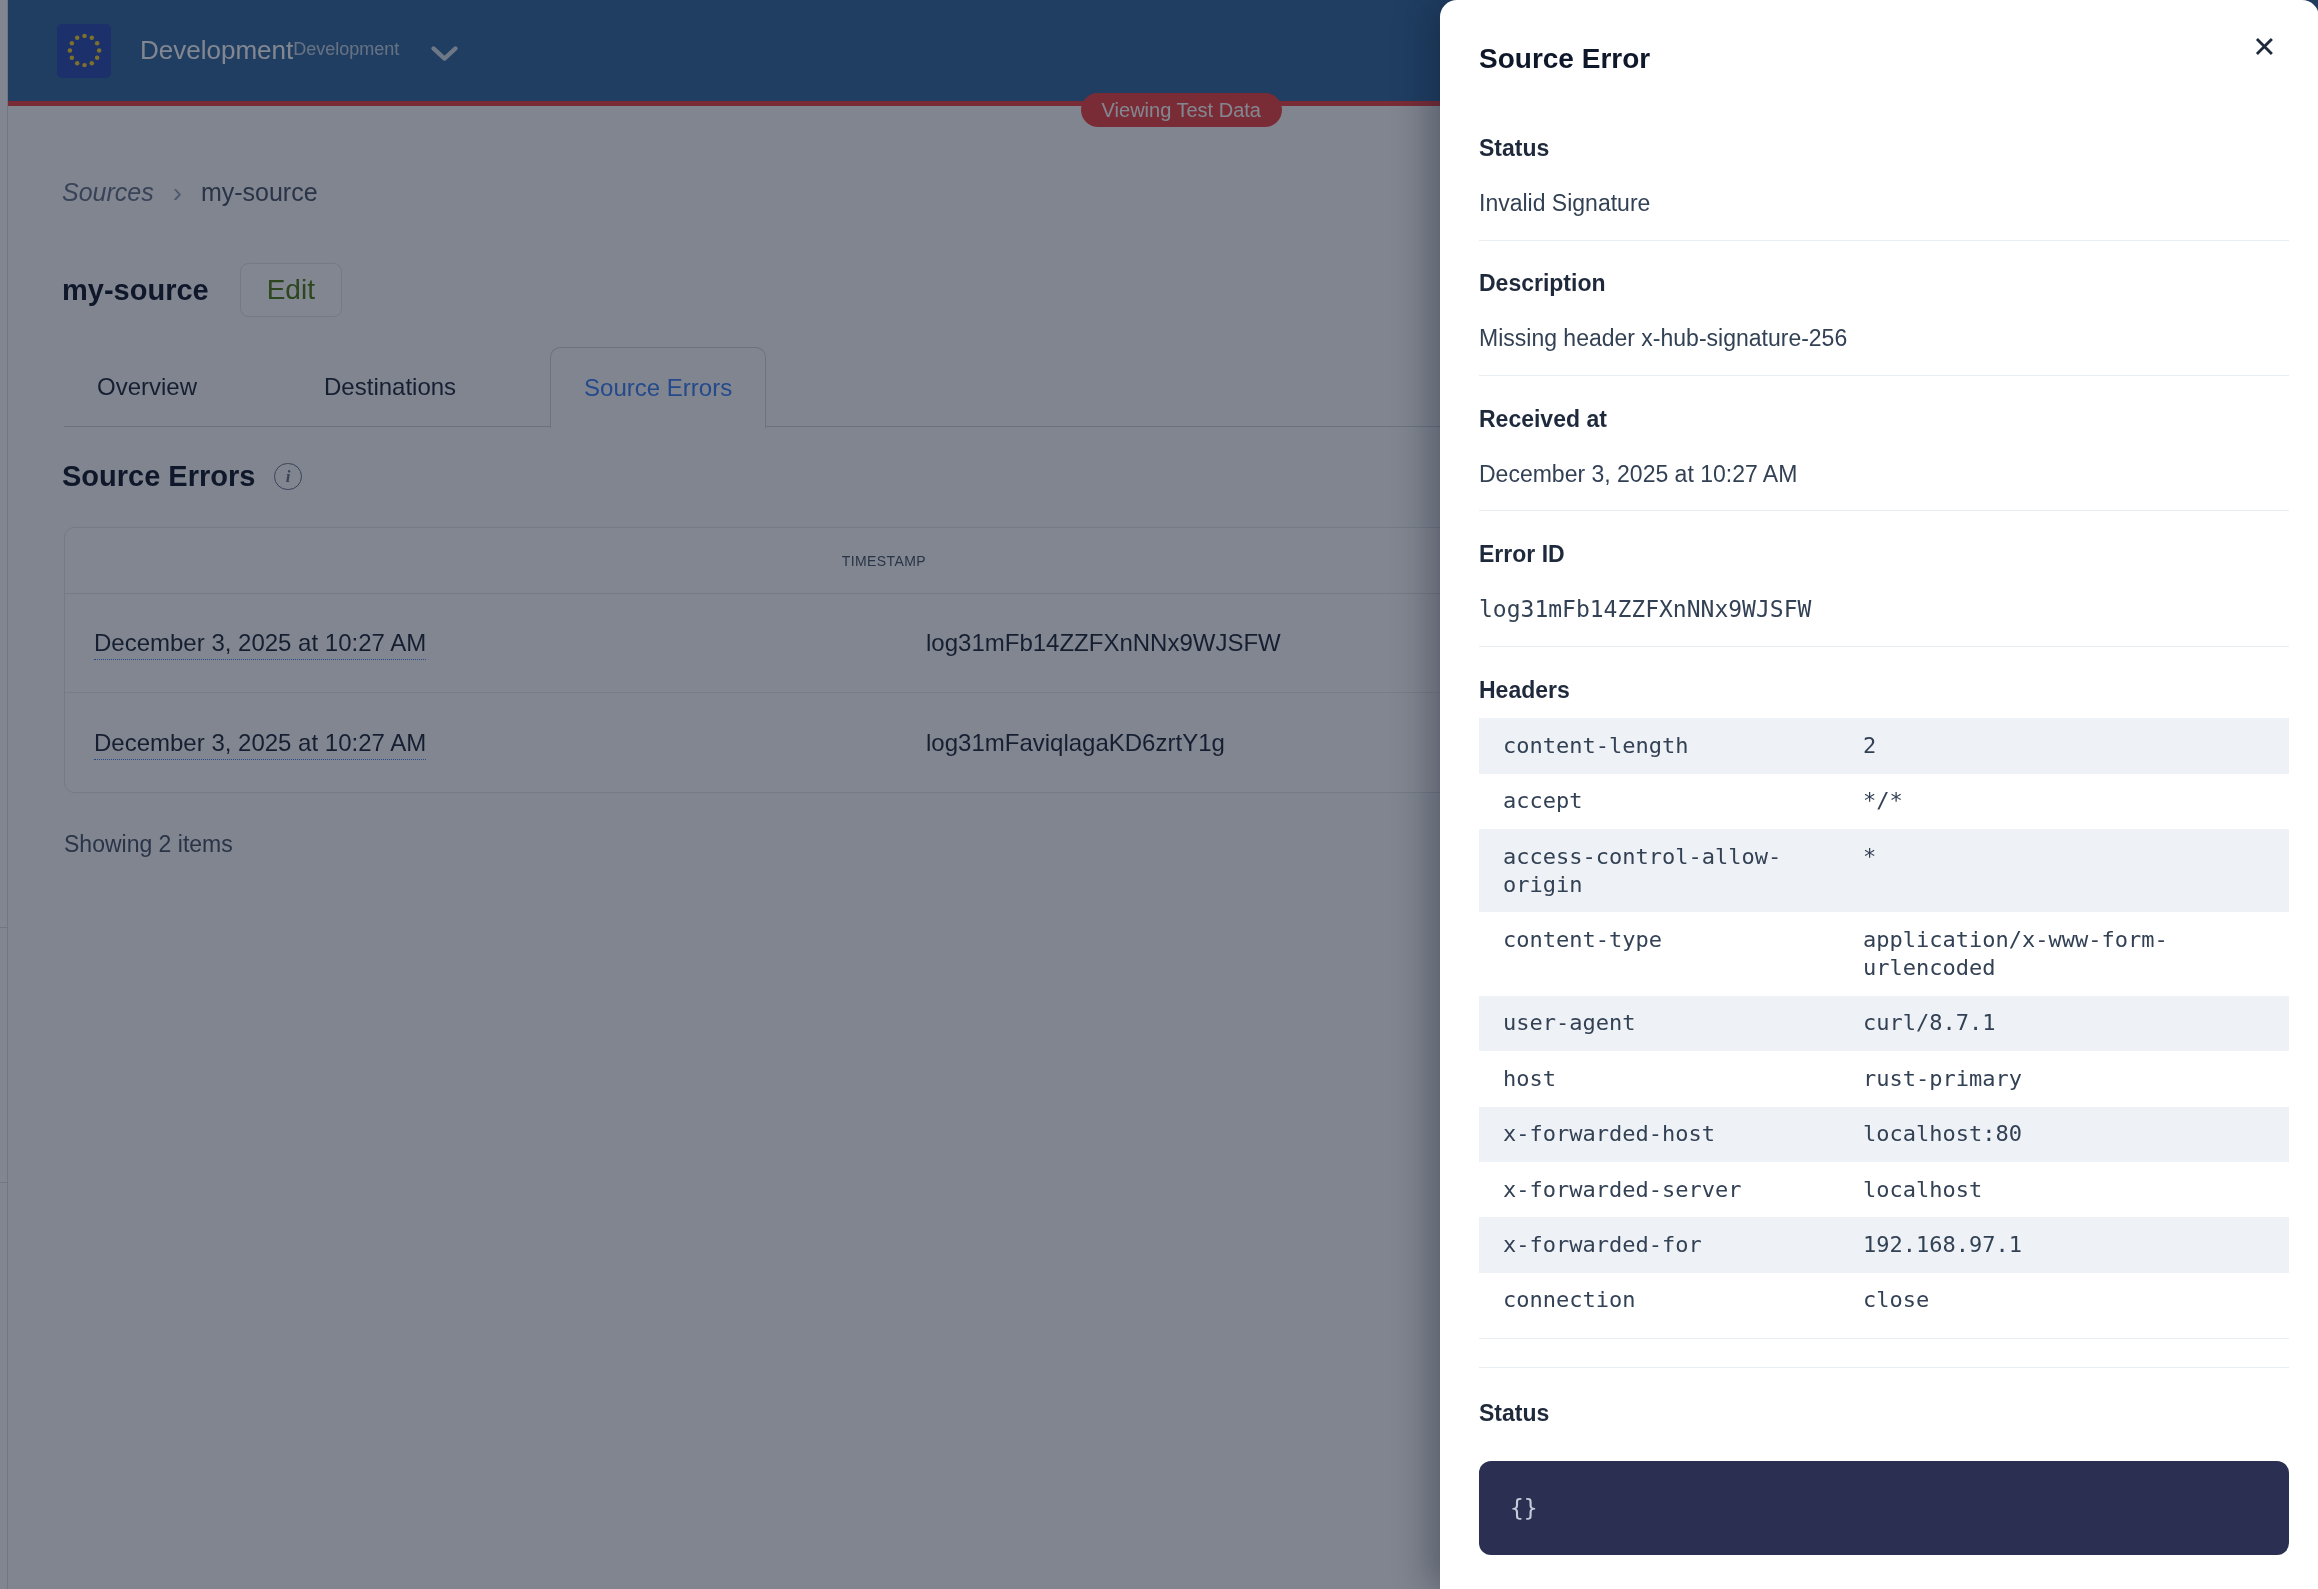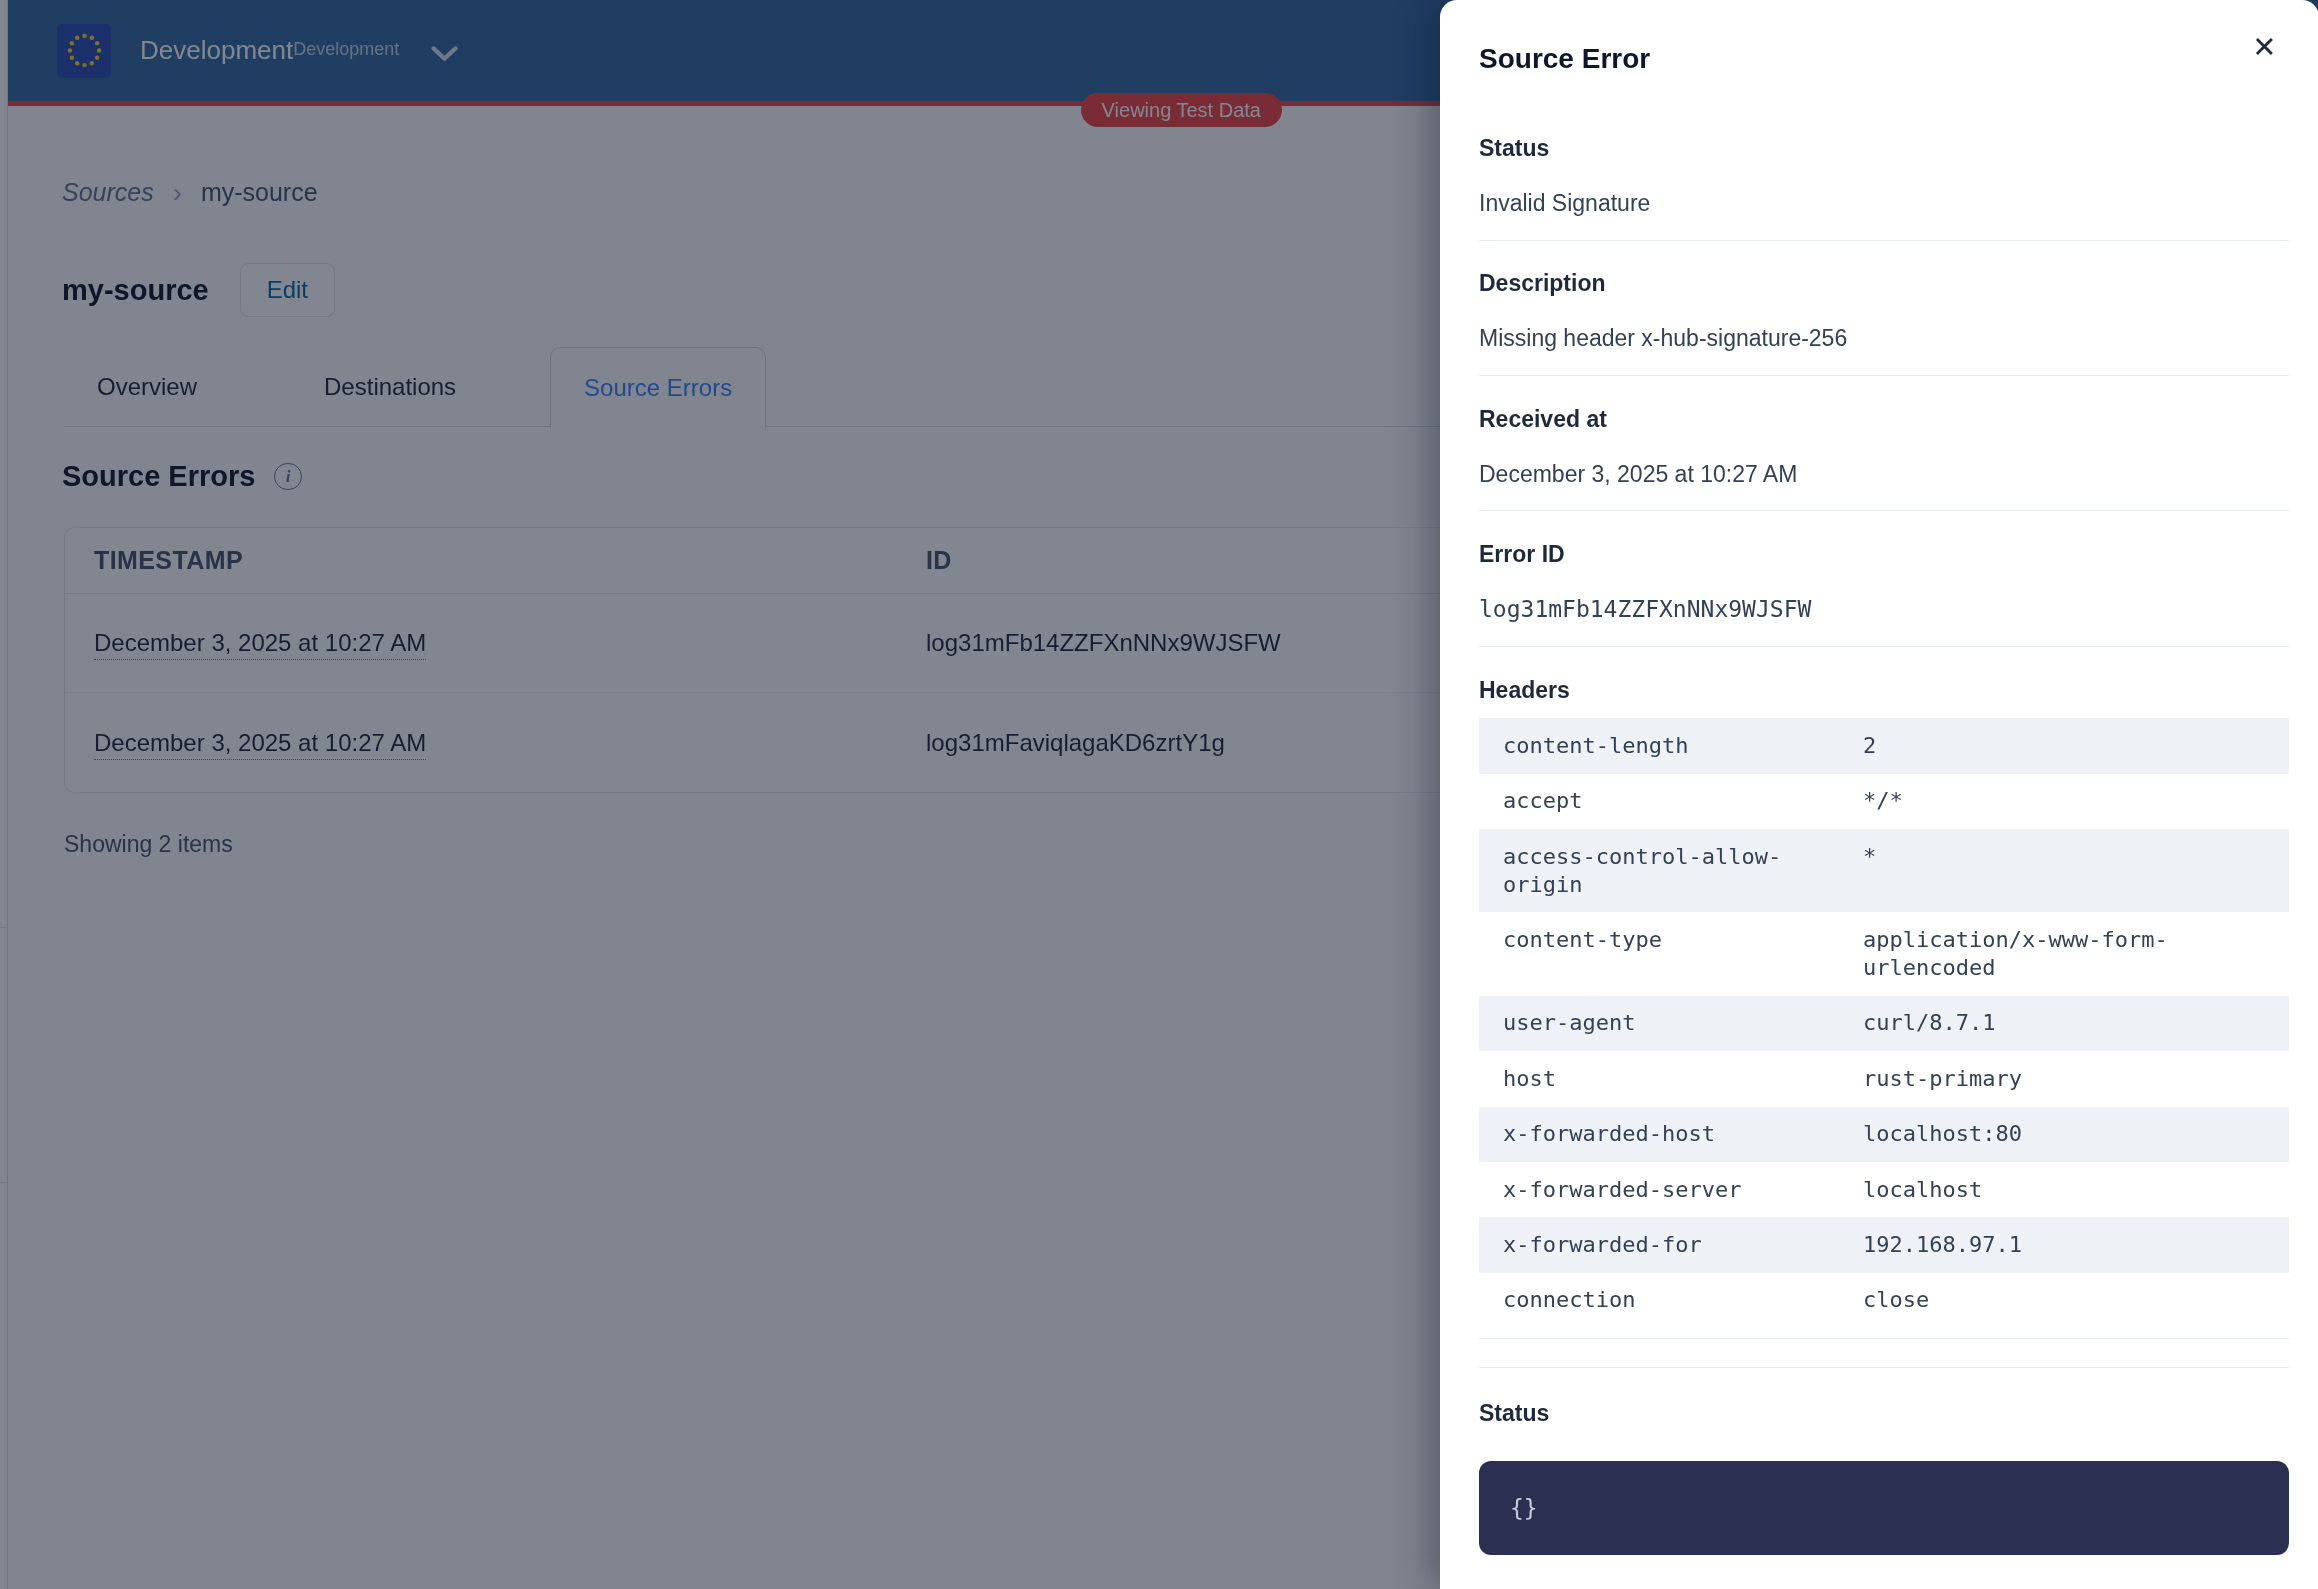--- a/index.html
+++ b/index.html
@@ -29,40 +29,40 @@
 
   .breadcrumb{position:absolute;left:62px;top:178px;display:flex;align-items:center;
               font-size:25px;color:#64748b;}
   .breadcrumb .crumb-link{cursor:pointer;font-style:italic;}
   .breadcrumb .sep{margin:0 19px;color:#94a3b8;font-size:27.5px;line-height:25px;}
   .breadcrumb .crumb-current{color:#475569;}
 
   .page-title-row{position:absolute;left:62px;top:263px;display:flex;align-items:center;}
   .page-title{font-size:29px;font-weight:700;color:#0f172a;}
   .edit-btn{margin-left:31px;height:54px;padding:0 26px;border:0.9px solid #dfe3e8;
-            border-radius:8.6px;background:#ffffff;font-size:24px;color:#0369a1;
+            border-radius:8.6px;background:#ffffff;font-size:28px;color:#4d7c0f;
             display:flex;align-items:center;cursor:pointer;}
 
   .tabs-row{position:absolute;left:64px;top:347px;width:2255px;height:80px;
             border-bottom:0.9px solid #cfd6dd;display:flex;align-items:stretch;gap:32px;}
   .tab{display:flex;align-items:center;padding:0 33px;margin-right:29px;
        font-size:24px;color:#1e293b;cursor:pointer;}
   .tab.active{color:#3b82f6;background:#fbfcfd;border:0.9px solid #cfd6dd;border-bottom:0;
               border-radius:10.3px 10.3px 0 0;height:81px;margin-bottom:-0.9px;}
 
   .section-head{position:absolute;left:62px;top:460px;display:flex;align-items:center;}
   .section-title{font-size:29px;font-weight:700;color:#0f172a;}
   .info-icon{margin-left:19px;width:27.5px;height:27.5px;border:1.7px solid #64748b;border-radius:50%;
              color:#64748b;font-size:17px;display:flex;align-items:center;justify-content:center;
              font-family:"Liberation Serif",serif;font-style:italic;font-weight:600;}
 
   .err-table{position:absolute;left:64px;top:527px;width:2193px;background:#ffffff;
              border:0.9px solid #e2e6ea;border-radius:10.3px;overflow:hidden;}
   .err-table .thead{display:flex;height:66px;align-items:center;border-bottom:0.9px solid #e2e6ea;}
-  .err-table .th{font-size:25px;font-weight:700;letter-spacing:0.4px;color:#475569;}
+  .err-table .th{font-size:14px;font-weight:400;letter-spacing:0.4px;color:#475569;text-align:right;}
   .err-table .row{display:flex;height:99px;align-items:center;border-bottom:0.9px solid #e9edf1;
                   font-size:24px;color:#1e293b;}
   .err-table .row:last-child{border-bottom:0;}
   .col-ts{width:861px;padding-left:29px;flex:0 0 auto;}
   .col-id{flex:1;}
   .ts-link{border-bottom:1.7px dotted #3b82f6;padding-bottom:3.4px;cursor:pointer;}
 
   .showing{position:absolute;left:64px;top:831px;font-size:23px;color:#475569;}
 
   

